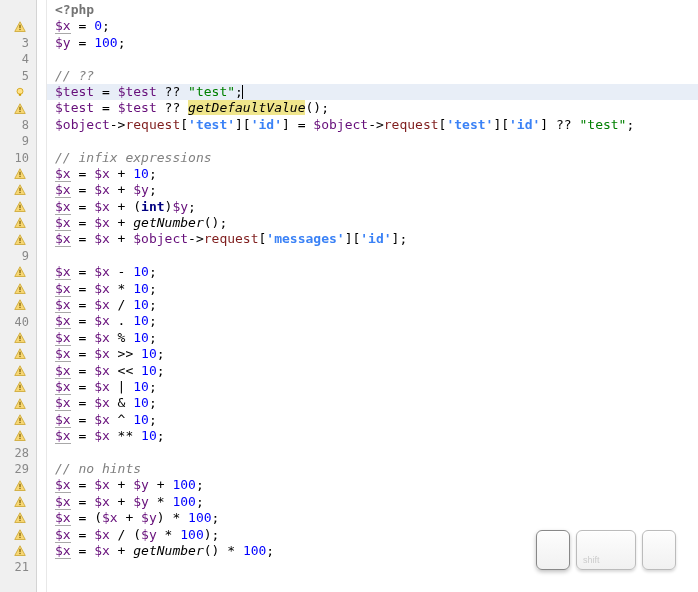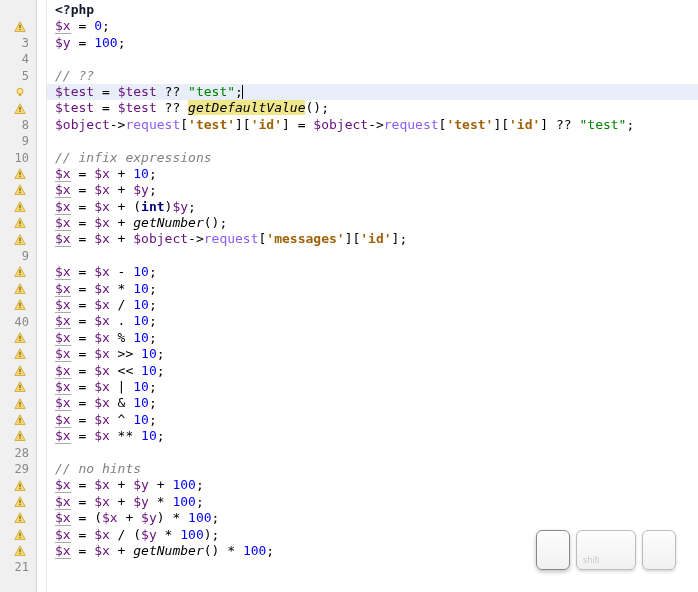--- a/index.html
+++ b/index.html
@@ -74,30 +74,30 @@
 }
 .caret {
   display: inline-block;
   width: 1px;
   height: 14px;
   background: #000;
   vertical-align: text-bottom;
   margin-left: -1px;
 }
 
-.kw { color: #0f172a; font-weight: bold; margin-top: 29px; }
+.kw { color: #737373; font-weight: bold; margin-top: 29px; }
 .num { color: #0000ff; }
 .str { color: #008000; }
-.strkey { color: #a16207; font-weight: bold; margin-top: 47px; }
+.strkey { color: #3b82f6; font-weight: bold; margin-top: 47px; }
 .comm { color: #808080; font-style: italic; }
 .var { color: #660e7a; }
 .varu { color: #660e7a; border-bottom: 1px solid #a8a8a8; }
 .fn { font-style: italic; }
 .fnhl { font-style: italic; background: #f0e68c; margin-top: 36px; }
-.mtd { color: #8b5cf6; }
+.mtd { color: #7f1d1d; }
 .op { color: #000; }
 .cast { color: #000080; font-weight: bold; }
 
 .keys-overlay {
   position: absolute;
   right: 22px;
   bottom: 22px;
   display: flex;
   gap: 6px;
 }

